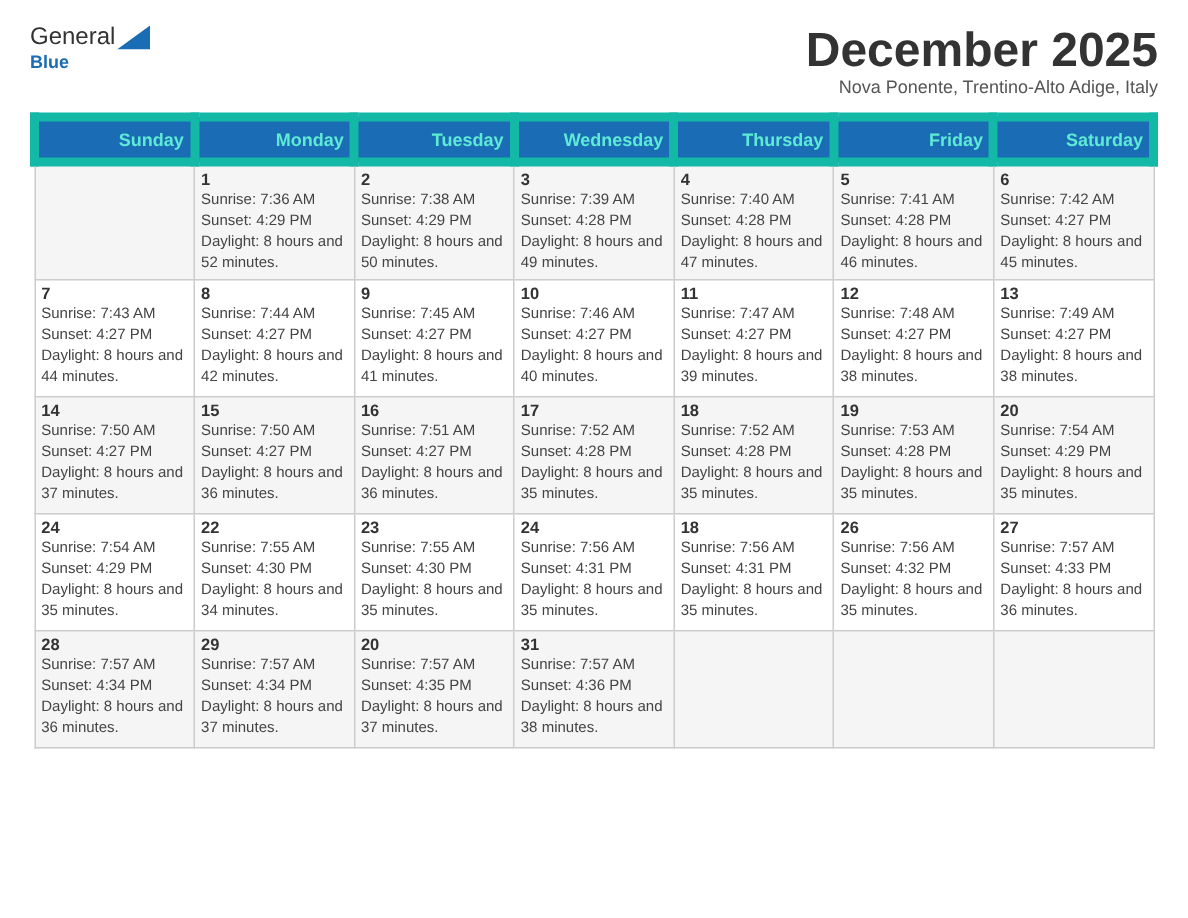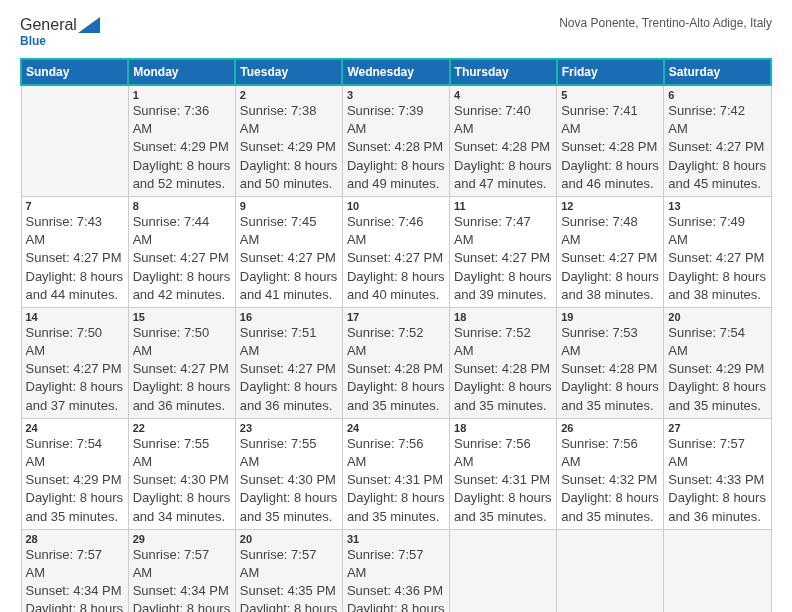--- a/index.html
+++ b/index.html
@@ -44,26 +44,26 @@
       color: #555;
     }
     .calendar-table {
       width: 100%;
       border-collapse: collapse;
       flex: 1;
       table-layout: fixed;
     }
     .calendar-table thead tr th {
       background-color: #1a6db5;
-      color: #ffffff;
+      color: #5eead4;
       font-size: 12px;
       font-weight: bold;
       padding: 5px 4px;
-      text-align: left;
-      border: 2px solid #14b8a6;
+      text-align: right;
+      border: 6px solid #14b8a6;
     }
     .calendar-table tbody tr td {
       border: 1px solid #ccc;
       vertical-align: top;
       padding: 3px 4px;
       font-size: 9.5px;
       color: #333;
       height: 78px;
     }
     .calendar-table tbody tr:nth-child(odd) td {
@@ -73,40 +73,41 @@
       background-color: #fff;
     }
     .day-number {
       font-size: 11px;
       font-weight: bold;
       color: #333;
       display: block;
       margin-bottom: 1px;
     }
     .day-info {
-      font-size: 13px;
+      font-size: 10px;
       color: #444;
       line-height: 1.4;
     }
   </style>
 </head>
 <body>
 
 <div class="page">
   <div class="header">
     <div class="logo">
       <div style="display:flex; align-items:center;">
         <span class="logo-general">General</span>
         <svg width="22" height="16" viewBox="0 0 22 16" style="margin-left:1px;">
           <polygon points="0,16 22,0 22,16" fill="#1a6db5"></polygon>
         </svg>
       </div>
       <span class="logo-blue" style="font-size:12px; font-weight:bold; color:#1a6db5;">Blue</span>
     </div>
     <div class="title-block">
+      <div class="calendar-title">December 2025</div>
       <div class="calendar-subtitle">Nova Ponente, Trentino-Alto Adige, Italy</div>
     </div>
   </div>
 
   <table class="calendar-table">
     <thead>
       <tr>
       <th>Sunday</th>
           <th>Monday</th>
           <th>Tuesday</th>

